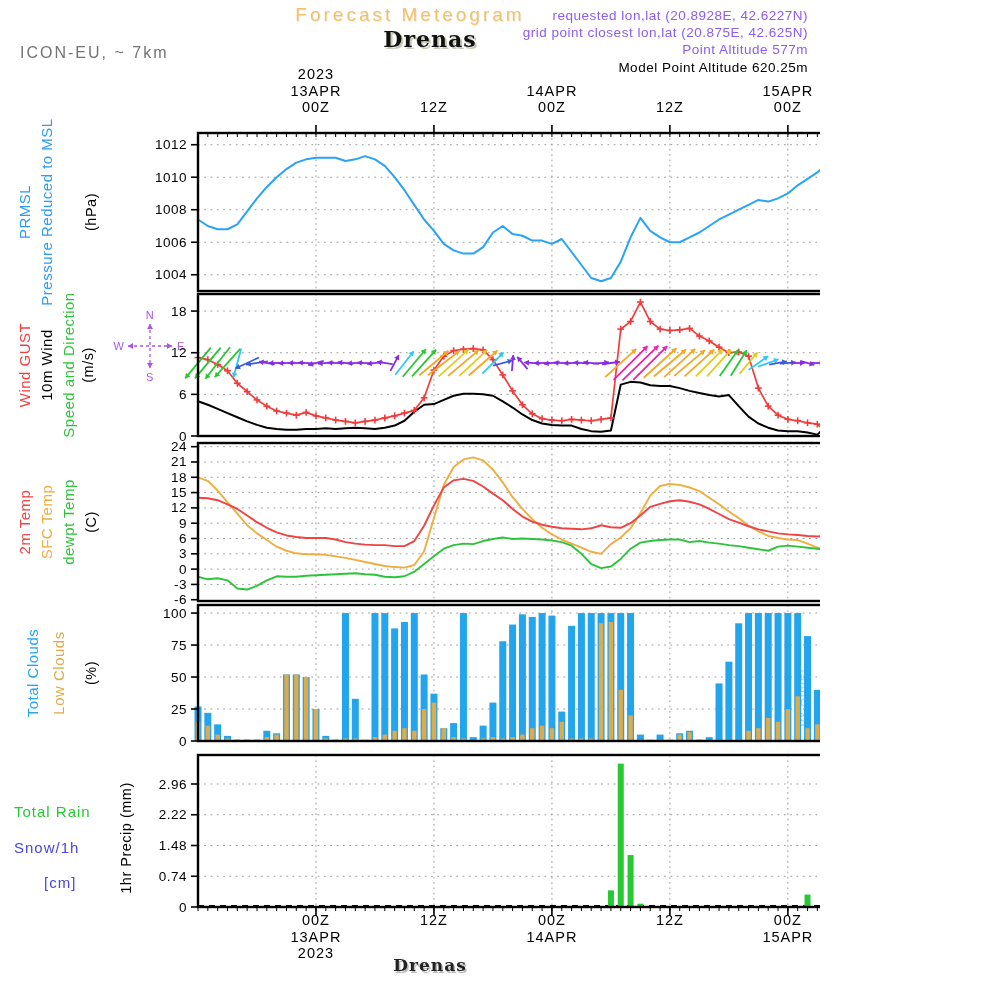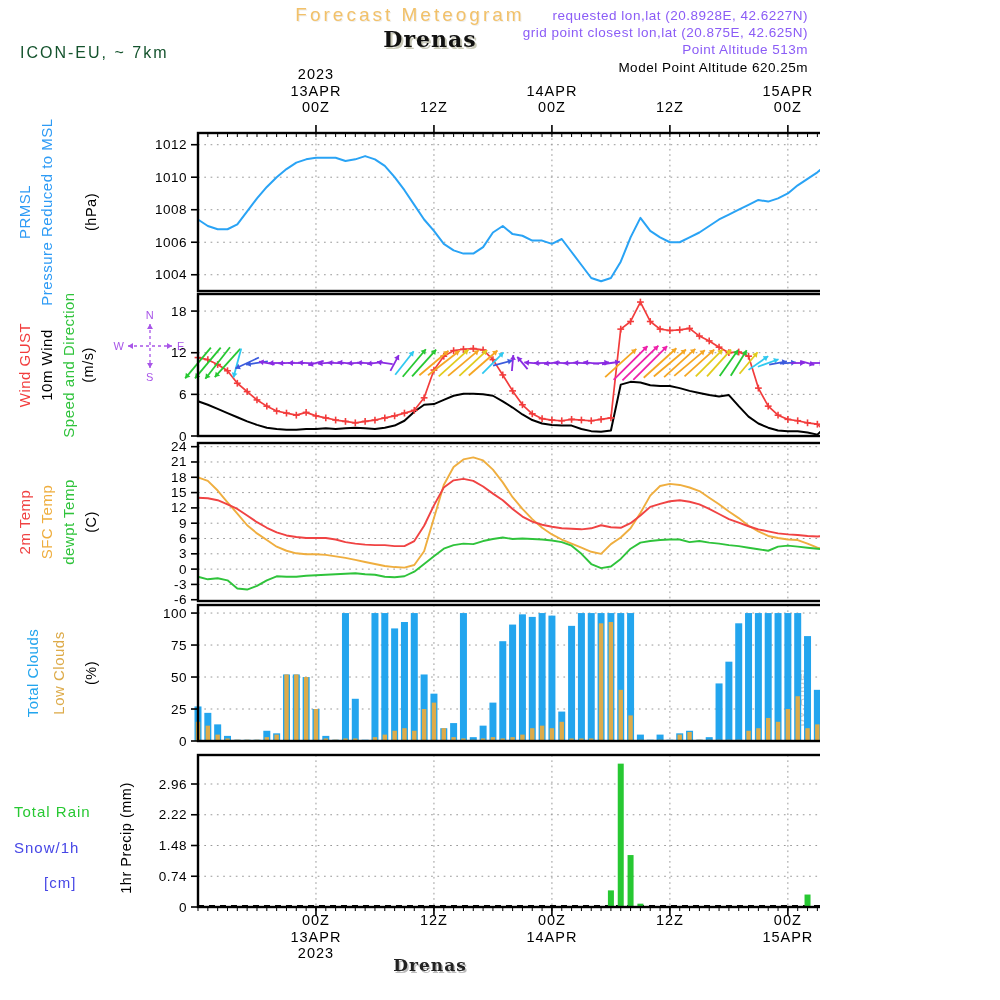--- a/index.html
+++ b/index.html
@@ -9,38 +9,38 @@
   .hdr-title{left:0;right:0;top:4px;text-align:center;font-size:19px;letter-spacing:3px;
              color:#f2c169;text-shadow:1px 1px 0 #eee;}
   .hdr-station{left:0;width:860px;top:26px;text-align:center;font-size:22px;font-weight:bold;
                font-family:"DejaVu Serif","Liberation Serif",serif;color:#111;
                text-shadow:2px 2px 0 #c9c9b8;letter-spacing:1px;}
   .hdr-right{right:12px;text-align:right;font-size:13.5px;color:#8b5cf6;letter-spacing:0.5px;}
   .hdr-req{top:8px;}
   .hdr-grid{top:25px;margin-left:44px;}
   .hdr-alt{top:42px;}
   .hdr-model-alt{top:60px;color:#000000;}
-  .hdr-model{left:20px;top:44px;font-size:16px;color:#14532d;letter-spacing:2px;}
+  .hdr-model{left:20px;top:44px;font-size:16px;color:#737373;letter-spacing:2px;}
   .credit{right:2px;top:655px;font-size:13px;color:#ccc;letter-spacing:1px;
           transform:rotate(-90deg);transform-origin:center;width:120px;text-align:center;
           top:690px;right:-40px;}
   .ftr-station{left:0;width:860px;top:955px;text-align:center;font-size:17px;font-weight:bold;
                font-family:"DejaVu Serif","Liberation Serif",serif;color:#222;
                text-shadow:1.5px 1.5px 0 #bbb;letter-spacing:1px;}
   svg{position:absolute;left:0;top:0;}
 </style>
 </head>
 <body>
 
 <div class="canvas">
   <div class="abs hdr-title">Forecast Meteogram</div>
   <div class="abs hdr-station">Drenas</div>
   <div class="abs hdr-right hdr-req">requested lon,lat (20.8928E, 42.6227N)</div>
   <div class="abs hdr-right hdr-grid">grid point closest lon,lat (20.875E, 42.625N)</div>
-  <div class="abs hdr-right hdr-alt">Point Altitude 513m</div>
+  <div class="abs hdr-right hdr-alt">Point Altitude 577m</div>
   <div class="abs hdr-right hdr-model-alt">Model Point Altitude 620.25m</div>
   <div class="abs hdr-model">ICON-EU, ~ 7km</div>
   <div class="abs credit">by Angel</div>
   <div class="abs ftr-station">Drenas</div>
   <svg id="plot" width="1000" height="1000" viewBox="0 0 1000 1000">
       <g>
         <line x1="315.97402597402595" y1="133" x2="315.97402597402595" y2="291" stroke="#999999" stroke-width="1" stroke-dasharray="1.7 3.6"></line>
         <line x1="433.94805194805195" y1="133" x2="433.94805194805195" y2="291" stroke="#999999" stroke-width="1" stroke-dasharray="1.7 3.6"></line>
         <line x1="551.922077922078" y1="133" x2="551.922077922078" y2="291" stroke="#999999" stroke-width="1" stroke-dasharray="1.7 3.6"></line>
         <line x1="669.8961038961039" y1="133" x2="669.8961038961039" y2="291" stroke="#999999" stroke-width="1" stroke-dasharray="1.7 3.6"></line>

